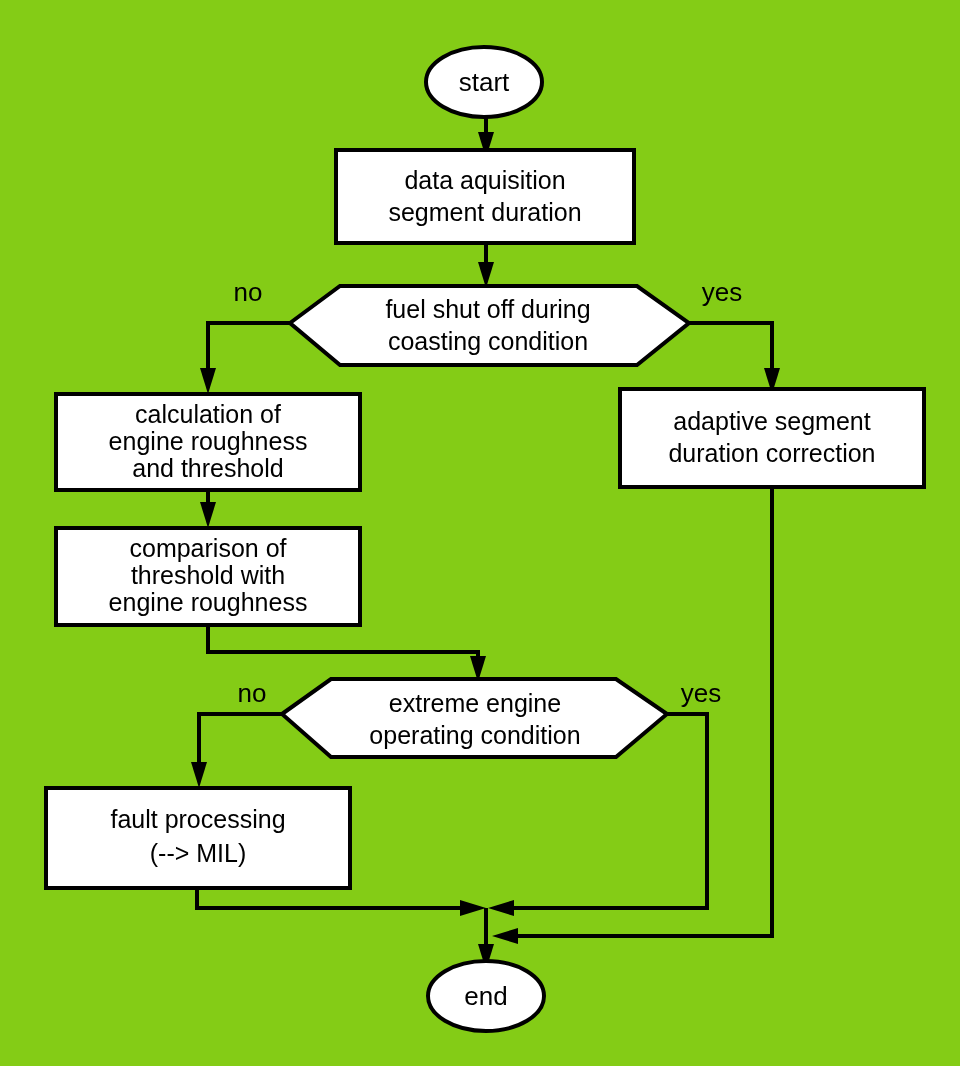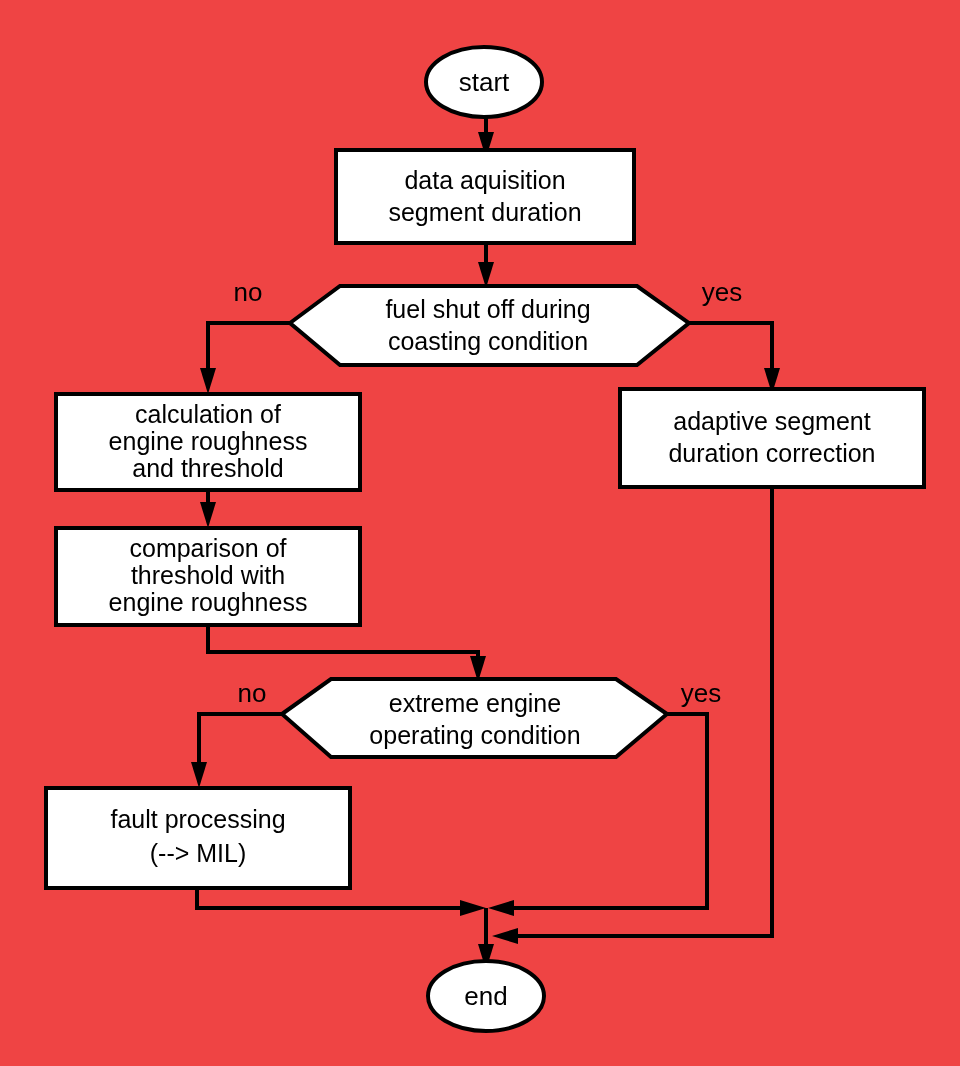--- a/index.html
+++ b/index.html
@@ -4,21 +4,21 @@
 <style>
   html, body {
     margin: 0;
     padding: 0;
     background: #ffffff;
   }
   #page {
     position: relative;
     width: 960px;
     height: 1066px;
-    background: #ef4444;
+    background: #84cc16;
     font-family: "Liberation Sans", sans-serif;
     overflow: hidden;
   }
   svg#flow {
     display: block;
     width: 960px;
     height: 1066px;
   }
   .shape {
     fill: #ffffff;

